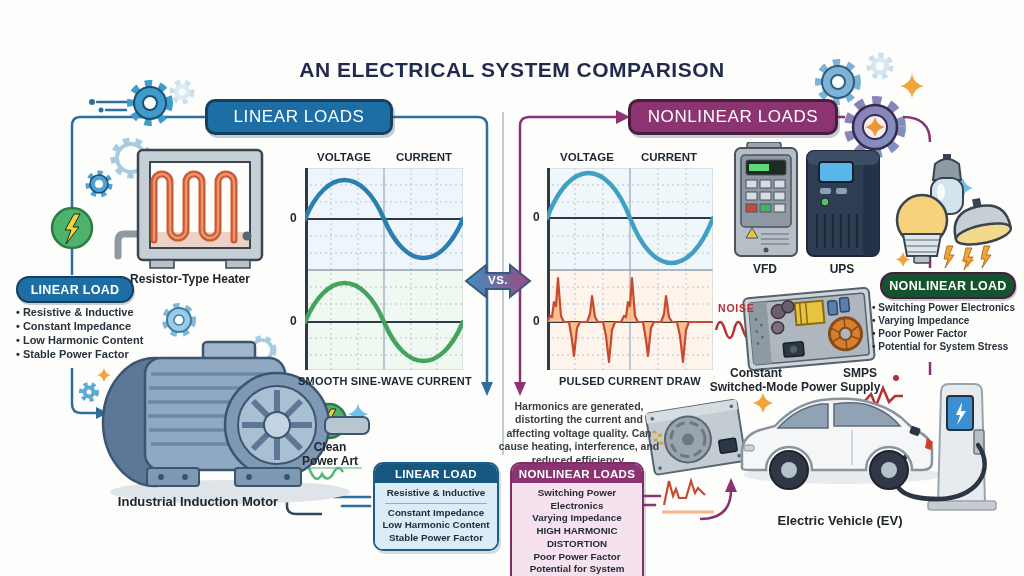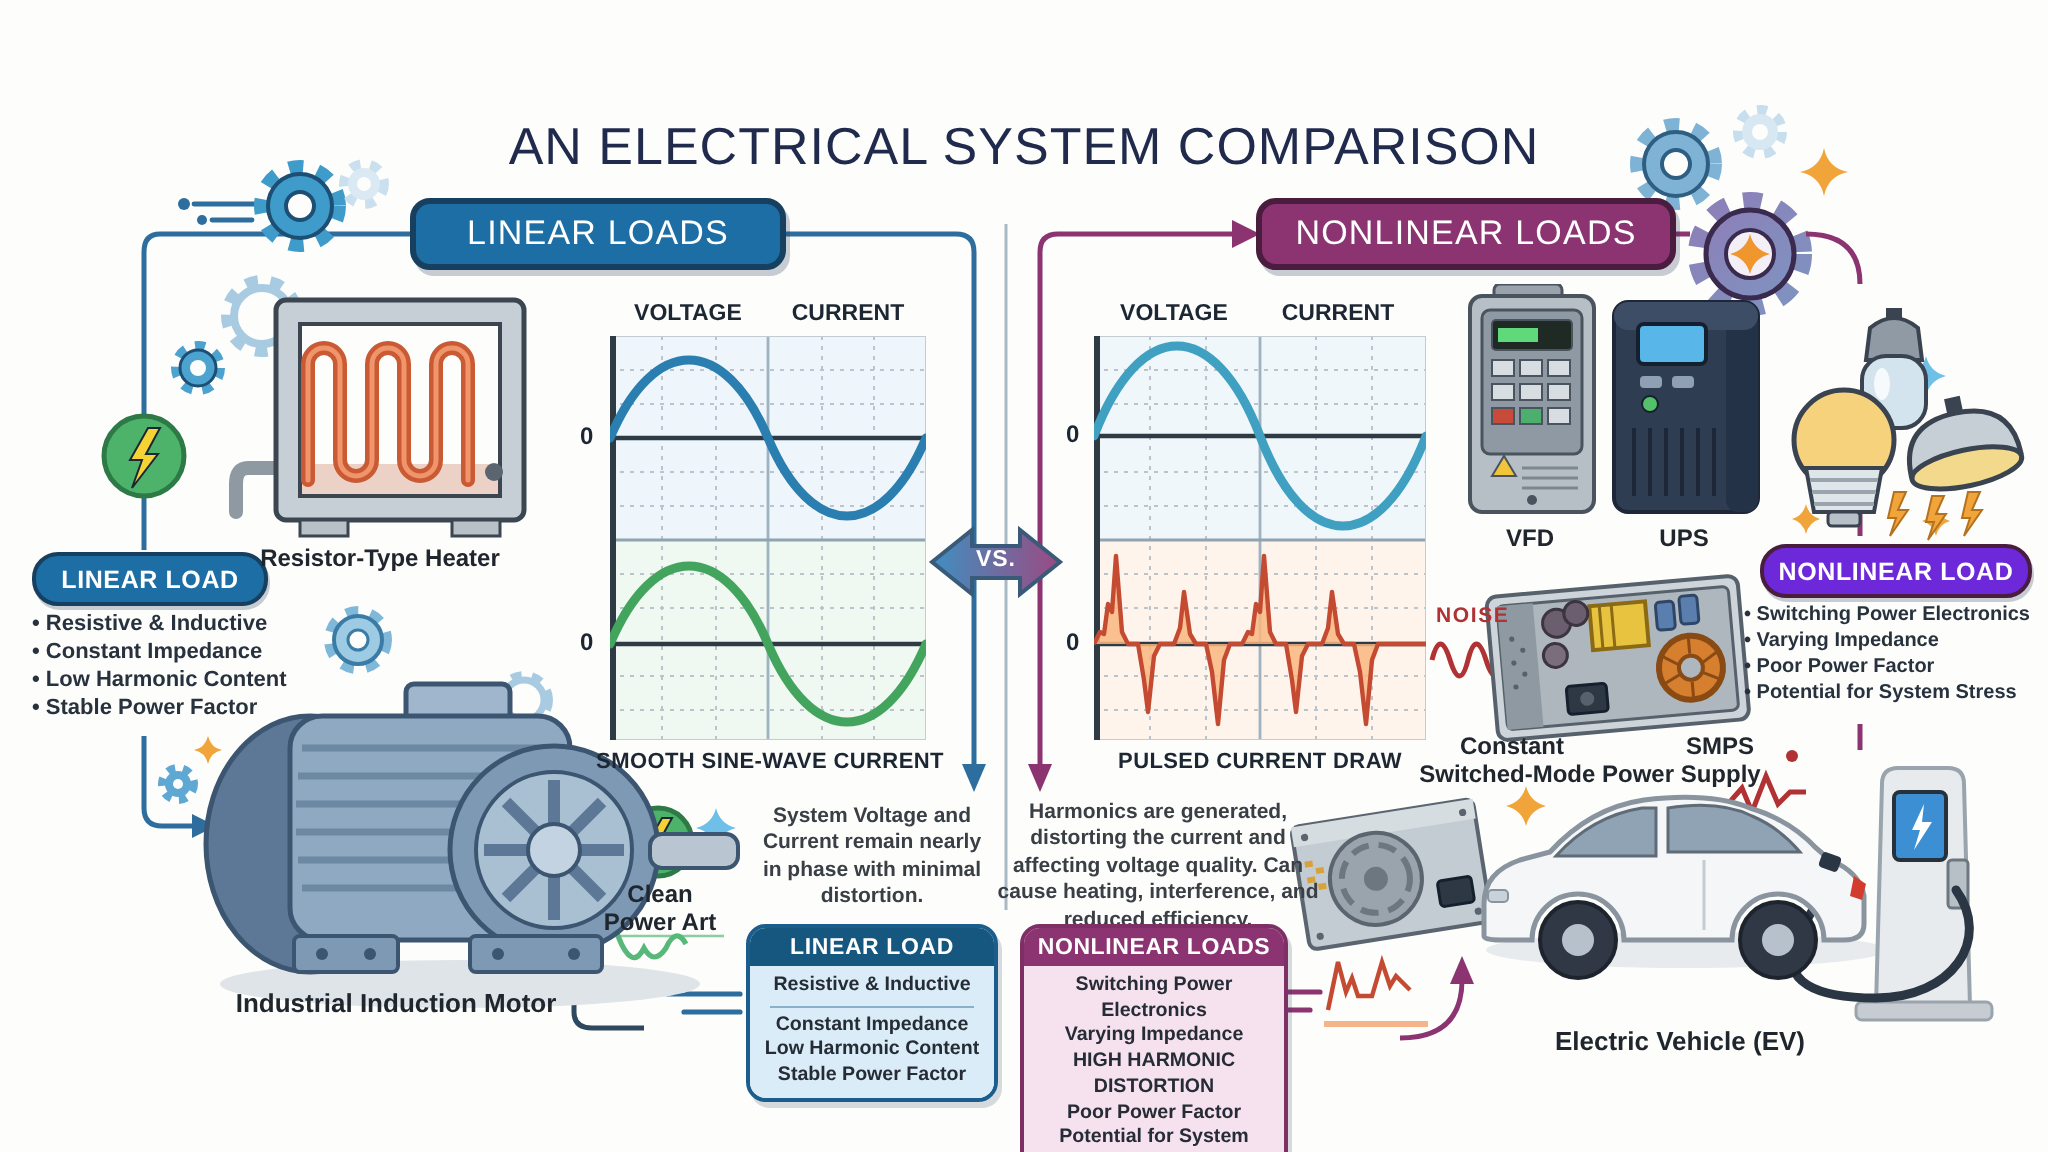--- a/index.html
+++ b/index.html
@@ -1,29 +1,29 @@
 <!DOCTYPE html>
 <html><head>
 <meta charset="utf-8">
 <style>
   html,body{margin:0;padding:0;background:#e8e8e8;font-family:"Liberation Sans",sans-serif;}
   #canvas{position:relative;width:1024px;height:576px;background:#fdfdfb;overflow:hidden;margin:0 auto;}
   .abs{position:absolute;}
   .ctr{text-align:center;}
   .navy{color:#1f2a4d;}
   .title1{font-size:28px;font-weight:bold;letter-spacing:.5px;}
-  .title2{font-size:26px;font-weight:normal;letter-spacing:.5px;}
+  .title2{font-size:21px;font-weight:bold;letter-spacing:.5px;}
   .hbadge{display:flex;align-items:center;justify-content:center;color:#fff;font-weight:normal;
           font-size:17px;letter-spacing:.6px;border-radius:10px;box-shadow:2px 3px 0 rgba(40,60,90,.25);}
   .hbadge.blue{background:#1c6ea4;border:3px solid #173f5f;}
   .hbadge.purple{background:#8b3471;border:3px solid #4a1d3e;}
   .sbadge{display:flex;align-items:center;justify-content:center;color:#fff;font-weight:bold;
           font-size:12.5px;border-radius:13px;letter-spacing:.3px;box-shadow:1px 2px 0 rgba(40,60,90,.25);}
   .sbadge.blue{background:#1c6ea4;border:2.5px solid #173f5f;}
-  .sbadge.purple{background:#6d28d9;border:2.5px solid #4a1d3e;text-align:center;}
+  .sbadge.purple{background:#14532d;border:2.5px solid #4a1d3e;text-align:center;}
   ul.blist{list-style:none;margin:0;padding:0;font-weight:bold;color:#28323e;}
   ul.blist li{margin:2px 0;}
   ul.blist li::before{content:"•  ";}
   .chart-head{font-size:11.5px;font-weight:bold;color:#1d2733;}
   .zero{font-size:12px;font-weight:bold;color:#1d2733;}
   .caption{font-size:11px;font-weight:bold;color:#1d2733;letter-spacing:.2px;}
   .note{font-size:10.5px;font-weight:bold;color:#3a3f46;line-height:1.28;}
   .devlabel{font-size:12px;font-weight:bold;color:#20262e;}
   .bbox{border-radius:10px;overflow:hidden;box-shadow:2px 3px 0 rgba(40,60,90,.18);}
   .bbox .bhead{color:#fff;font-weight:bold;font-size:11.5px;text-align:center;padding:4px 0 3px;letter-spacing:.3px;}
@@ -330,21 +330,20 @@
     <line x1="0" y1="50" x2="166" y2="50" stroke="#2e3a44" stroke-width="2.2"></line>
     <line x1="0" y1="154" x2="166" y2="154" stroke="#2e3a44" stroke-width="2.2"></line>
     <path d="M0,50 C23,-10 60,-10 83,50 C106,110 143,110 166,50" fill="none" stroke="#3fa0c2" stroke-width="4.5" stroke-linecap="round"></path>
     <path d="M0,154 L3,148 L5,149 L7,134 L9,138 L11,110 L14,148 L17,154 L22,154 L25,172 L27,188 L30,160 L33,154
              L40,154 L43,146 L45,128 L48,149 L51,154 L56,154 L59,168 L62,194 L65,162 L68,154 L74,154
              L77,148 L79,149 L81,134 L83,138 L85,110 L88,148 L91,154 L96,154 L99,172 L101,188 L104,160 L107,154
              L114,154 L117,146 L119,128 L122,149 L125,154 L130,154 L133,168 L136,194 L139,162 L142,154 L150,154 L166,154" fill="#f9b67f" fill-opacity=".85" stroke="#c54a32" stroke-width="2.2" stroke-linejoin="round"></path>
   </svg>
   <div class="abs ctr caption" style="left:540px;top:375px;width:180px;z-index:3">PULSED CURRENT DRAW</div>
 
-  <div class="abs ctr note" style="left:376px;top:402px;width:120px;z-index:3">System Voltage and Current remain nearly in phase with minimal distortion.</div>
   <div class="abs ctr note" style="left:498px;top:400px;width:162px;z-index:3">Harmonics are generated, distorting the current and affecting voltage quality. Can cause heating, interference, and reduced efficiency.</div>
 
   <div class="abs bbox blue" style="left:373px;top:462px;width:122px;z-index:3">
     <div class="bhead">LINEAR LOAD</div>
     <div class="bbody">
       <div>Resistive &amp; Inductive</div>
       <div class="divline"></div>
       <div>Constant Impedance</div>
       <div>Low Harmonic Content</div>
       <div>Stable Power Factor</div>

